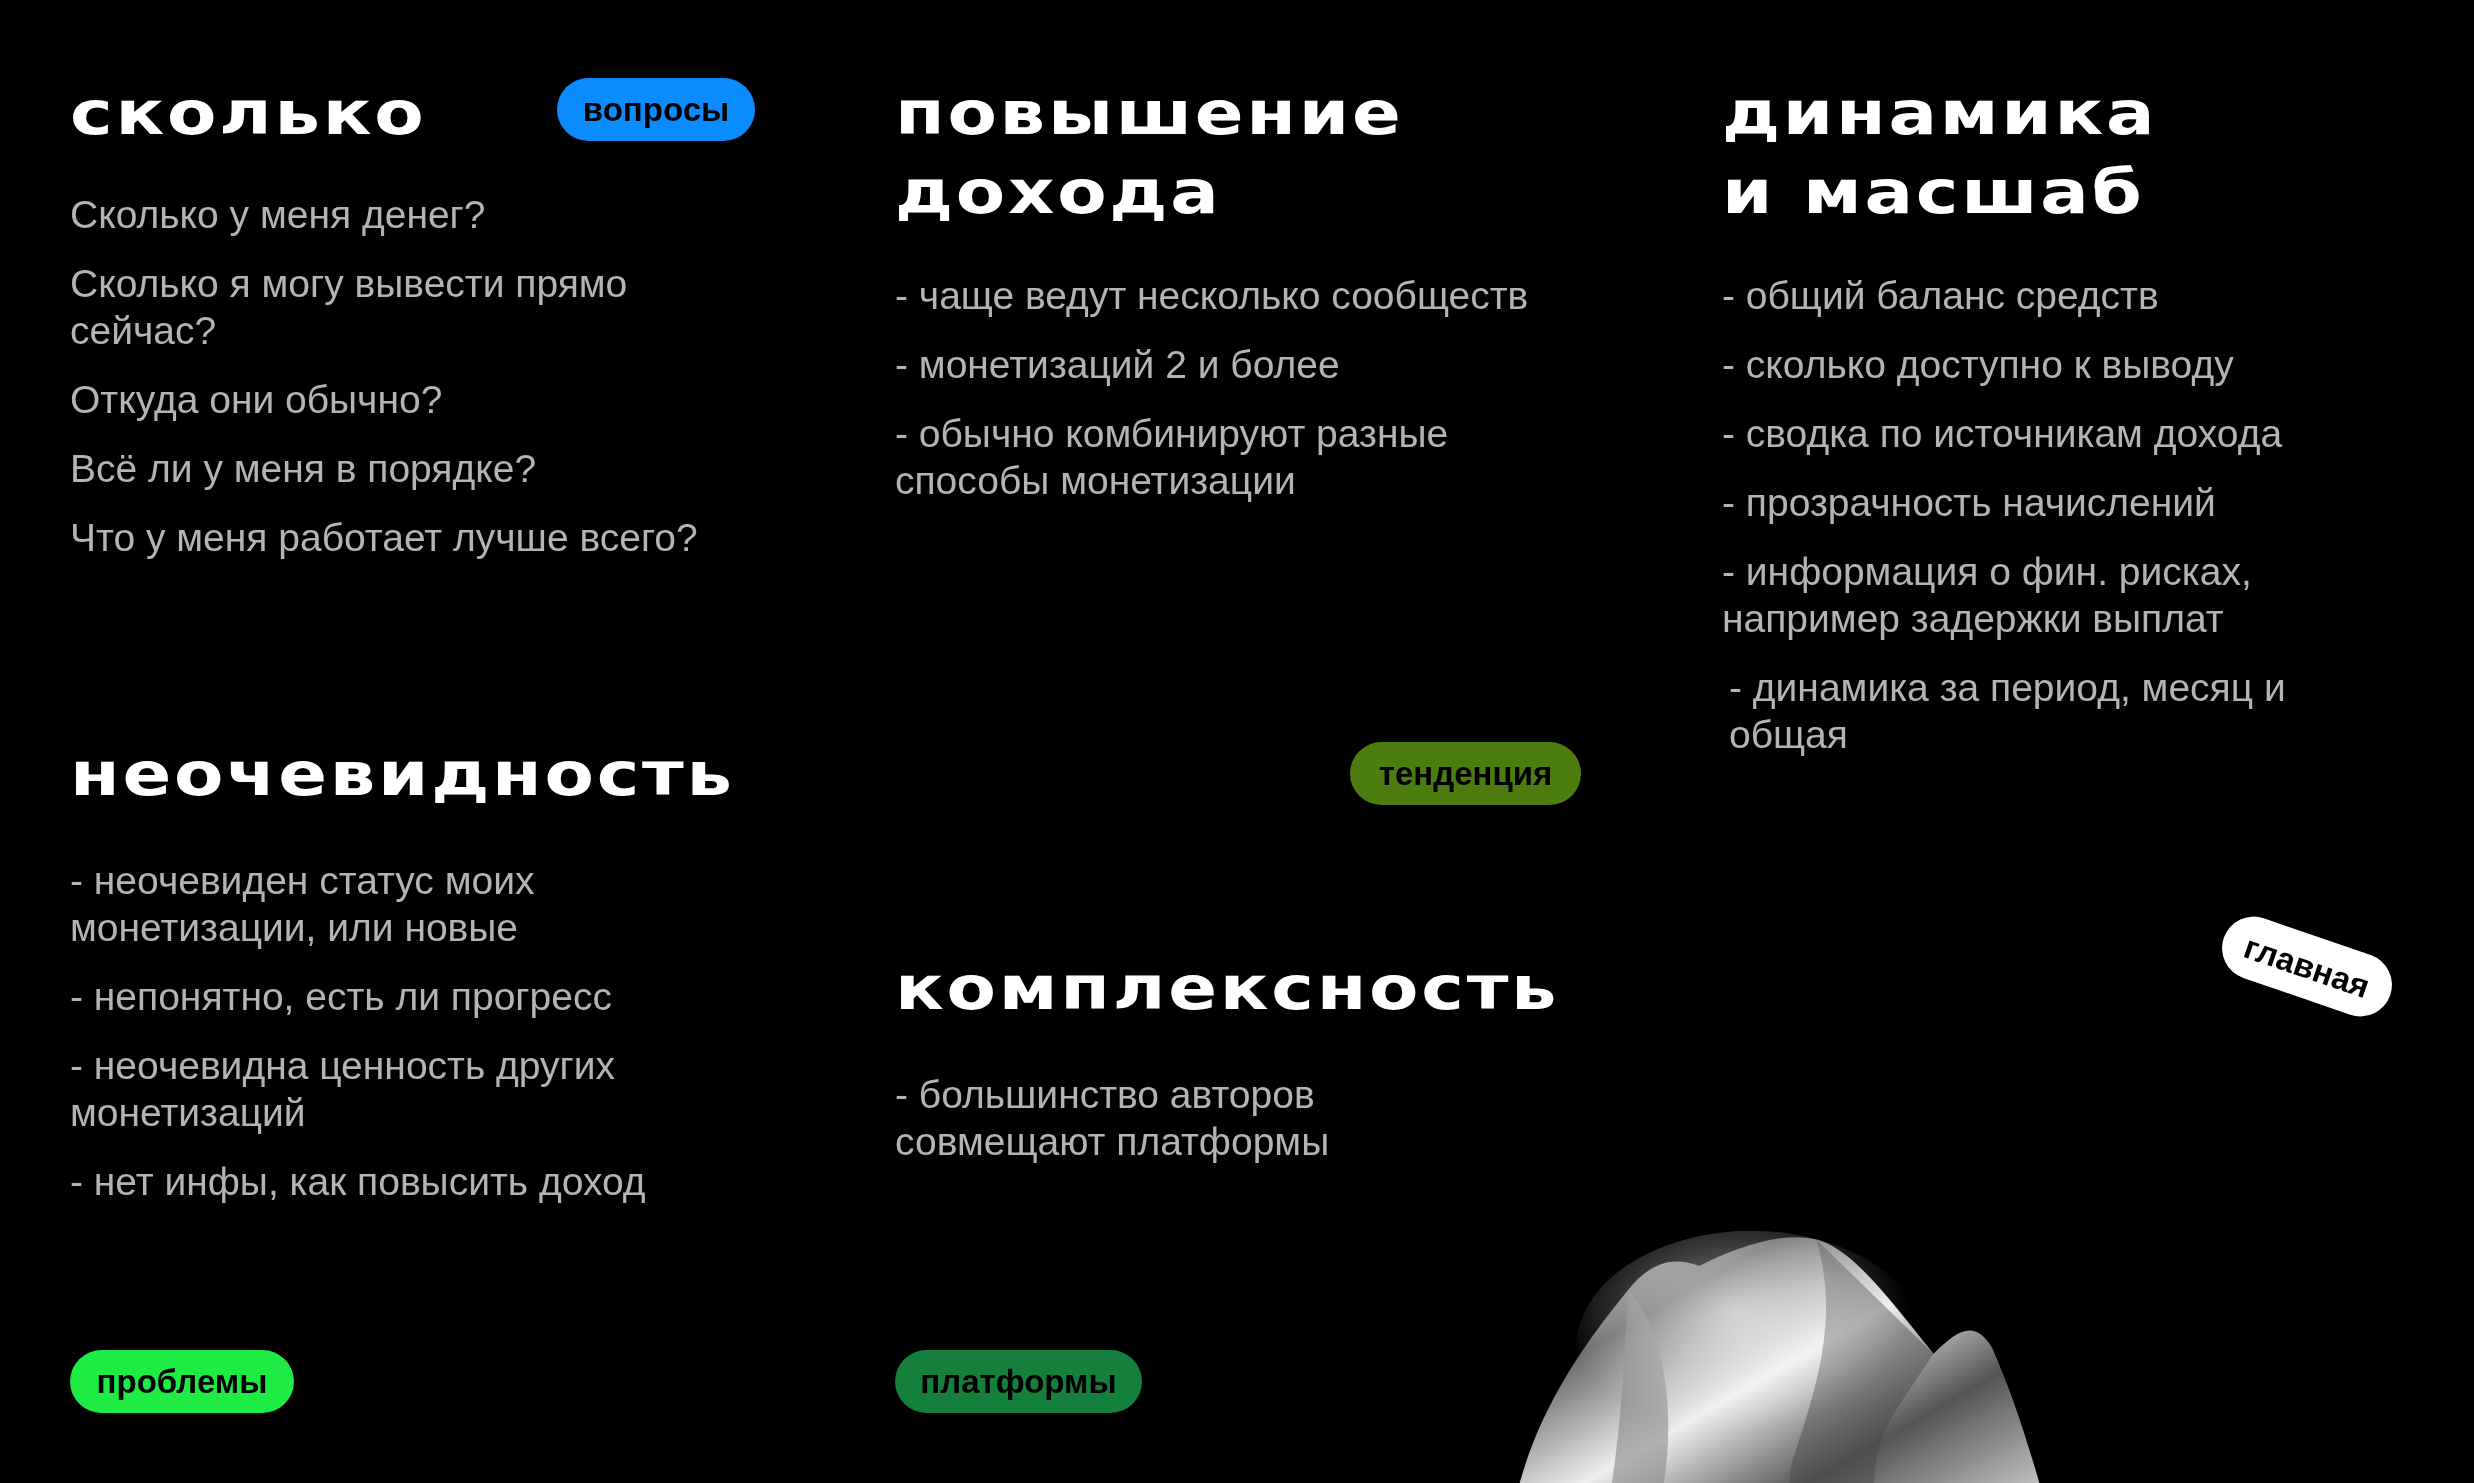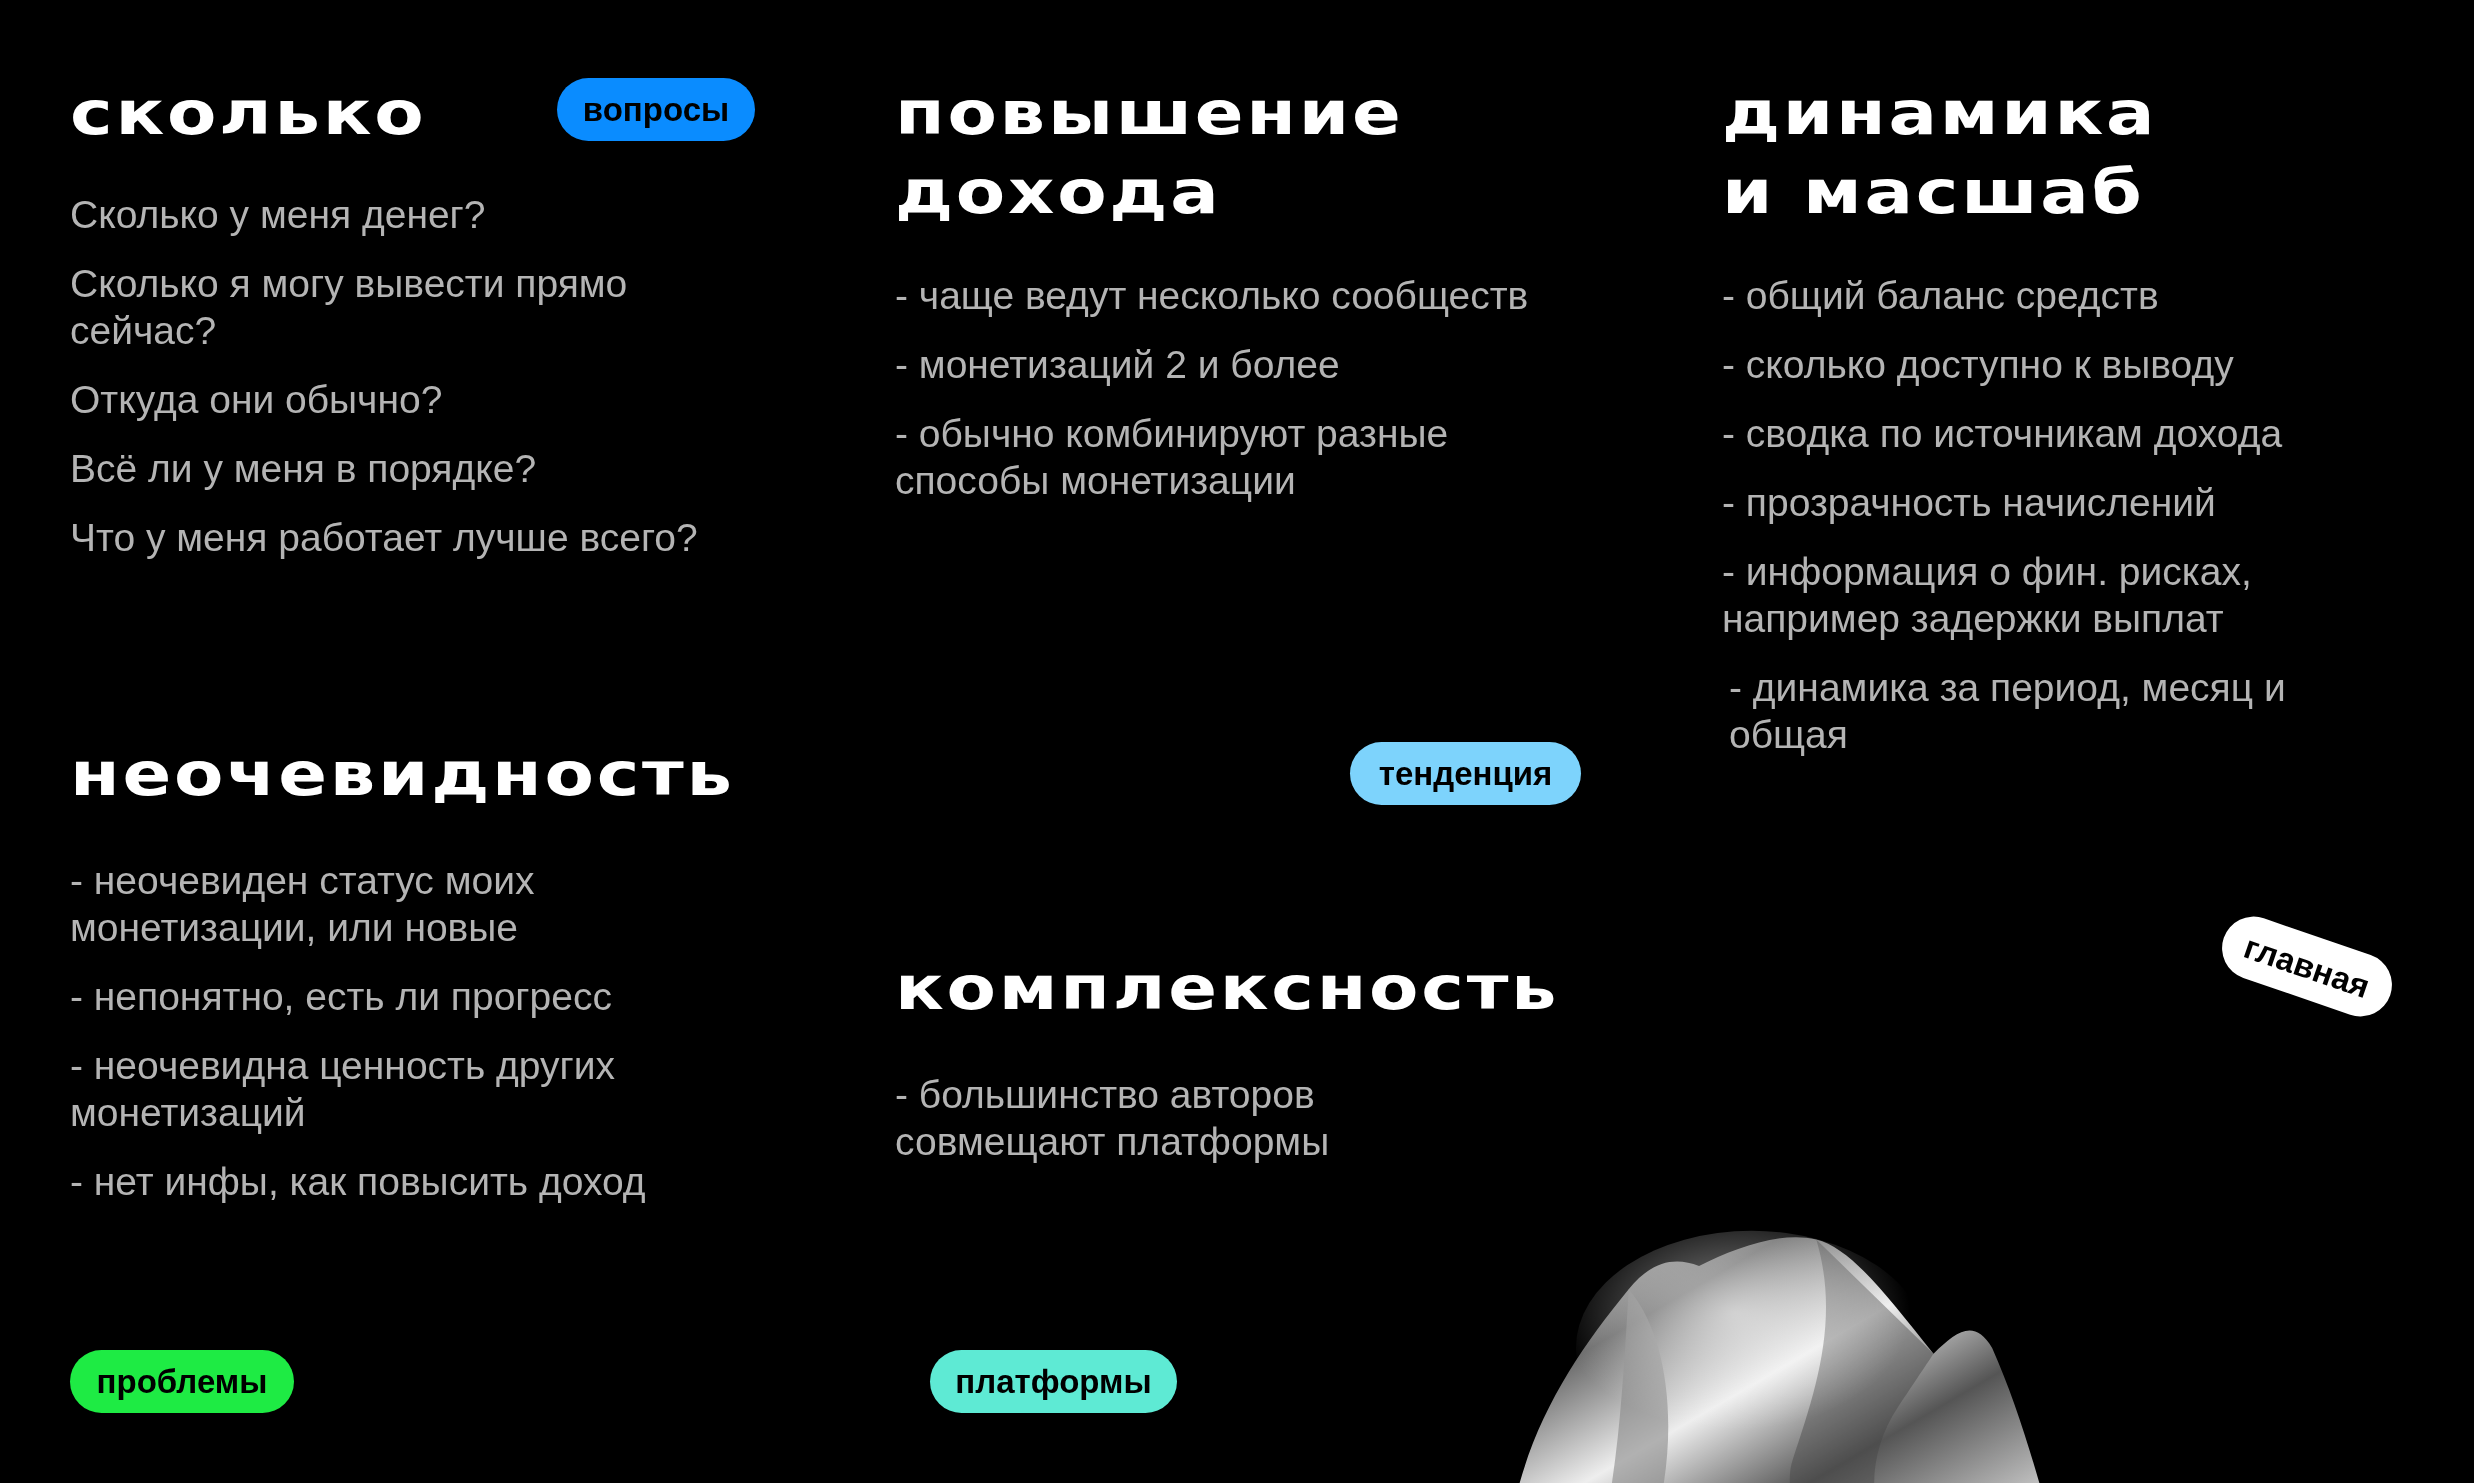--- a/index.html
+++ b/index.html
@@ -62,26 +62,26 @@
 
 <h2 class="heading" style="left:70px; top:734px;">неочевидность</h2>
 <ul class="body-list" style="left:70px; top:857px; width:656px;">
   <li style="width:527px;">- неочевиден статус моих монетизации, или новые</li>
   <li>- непонятно, есть ли прогресс</li>
   <li style="width:621px;">- неочевидна ценность других монетизаций</li>
   <li>- нет инфы, как повысить доход</li>
 </ul>
 <div class="badge" style="left:70px; top:1350px; width:224px; background:#1EEB44;">проблемы</div>
 
-<div class="badge" style="left:1350px; top:742px; width:231px; background:#7dd3fc;">тенденция</div>
+<div class="badge" style="left:1350px; top:742px; width:231px; background:#4d7c0f;">тенденция</div>
 <h2 class="heading" style="left:895px; top:948px;">комплексность</h2>
 <ul class="body-list" style="left:895px; top:1071px; width:644px;">
   <li style="width:480px;">- большинство авторов совмещают платформы</li>
 </ul>
-<div class="badge" style="left:930px; top:1350px; width:247px; background:#5eead4;">платформы</div>
+<div class="badge" style="left:895px; top:1350px; width:247px; background:#15803d;">платформы</div>
 
 <div class="badge" style="left:2219px; top:935px; width:176px; background:#ffffff; transform:rotate(19deg);">главная</div>
 
 <svg class="shape" viewBox="0 0 1380 600" xmlns="http://www.w3.org/2000/svg">
   <defs>
     <linearGradient id="chrome" x1="0" y1="0" x2="1" y2="1">
       <stop offset="0" stop-color="#d8d8d8"></stop>
       <stop offset="0.25" stop-color="#6a6a6a"></stop>
       <stop offset="0.45" stop-color="#eeeeee"></stop>
       <stop offset="0.65" stop-color="#555"></stop>

